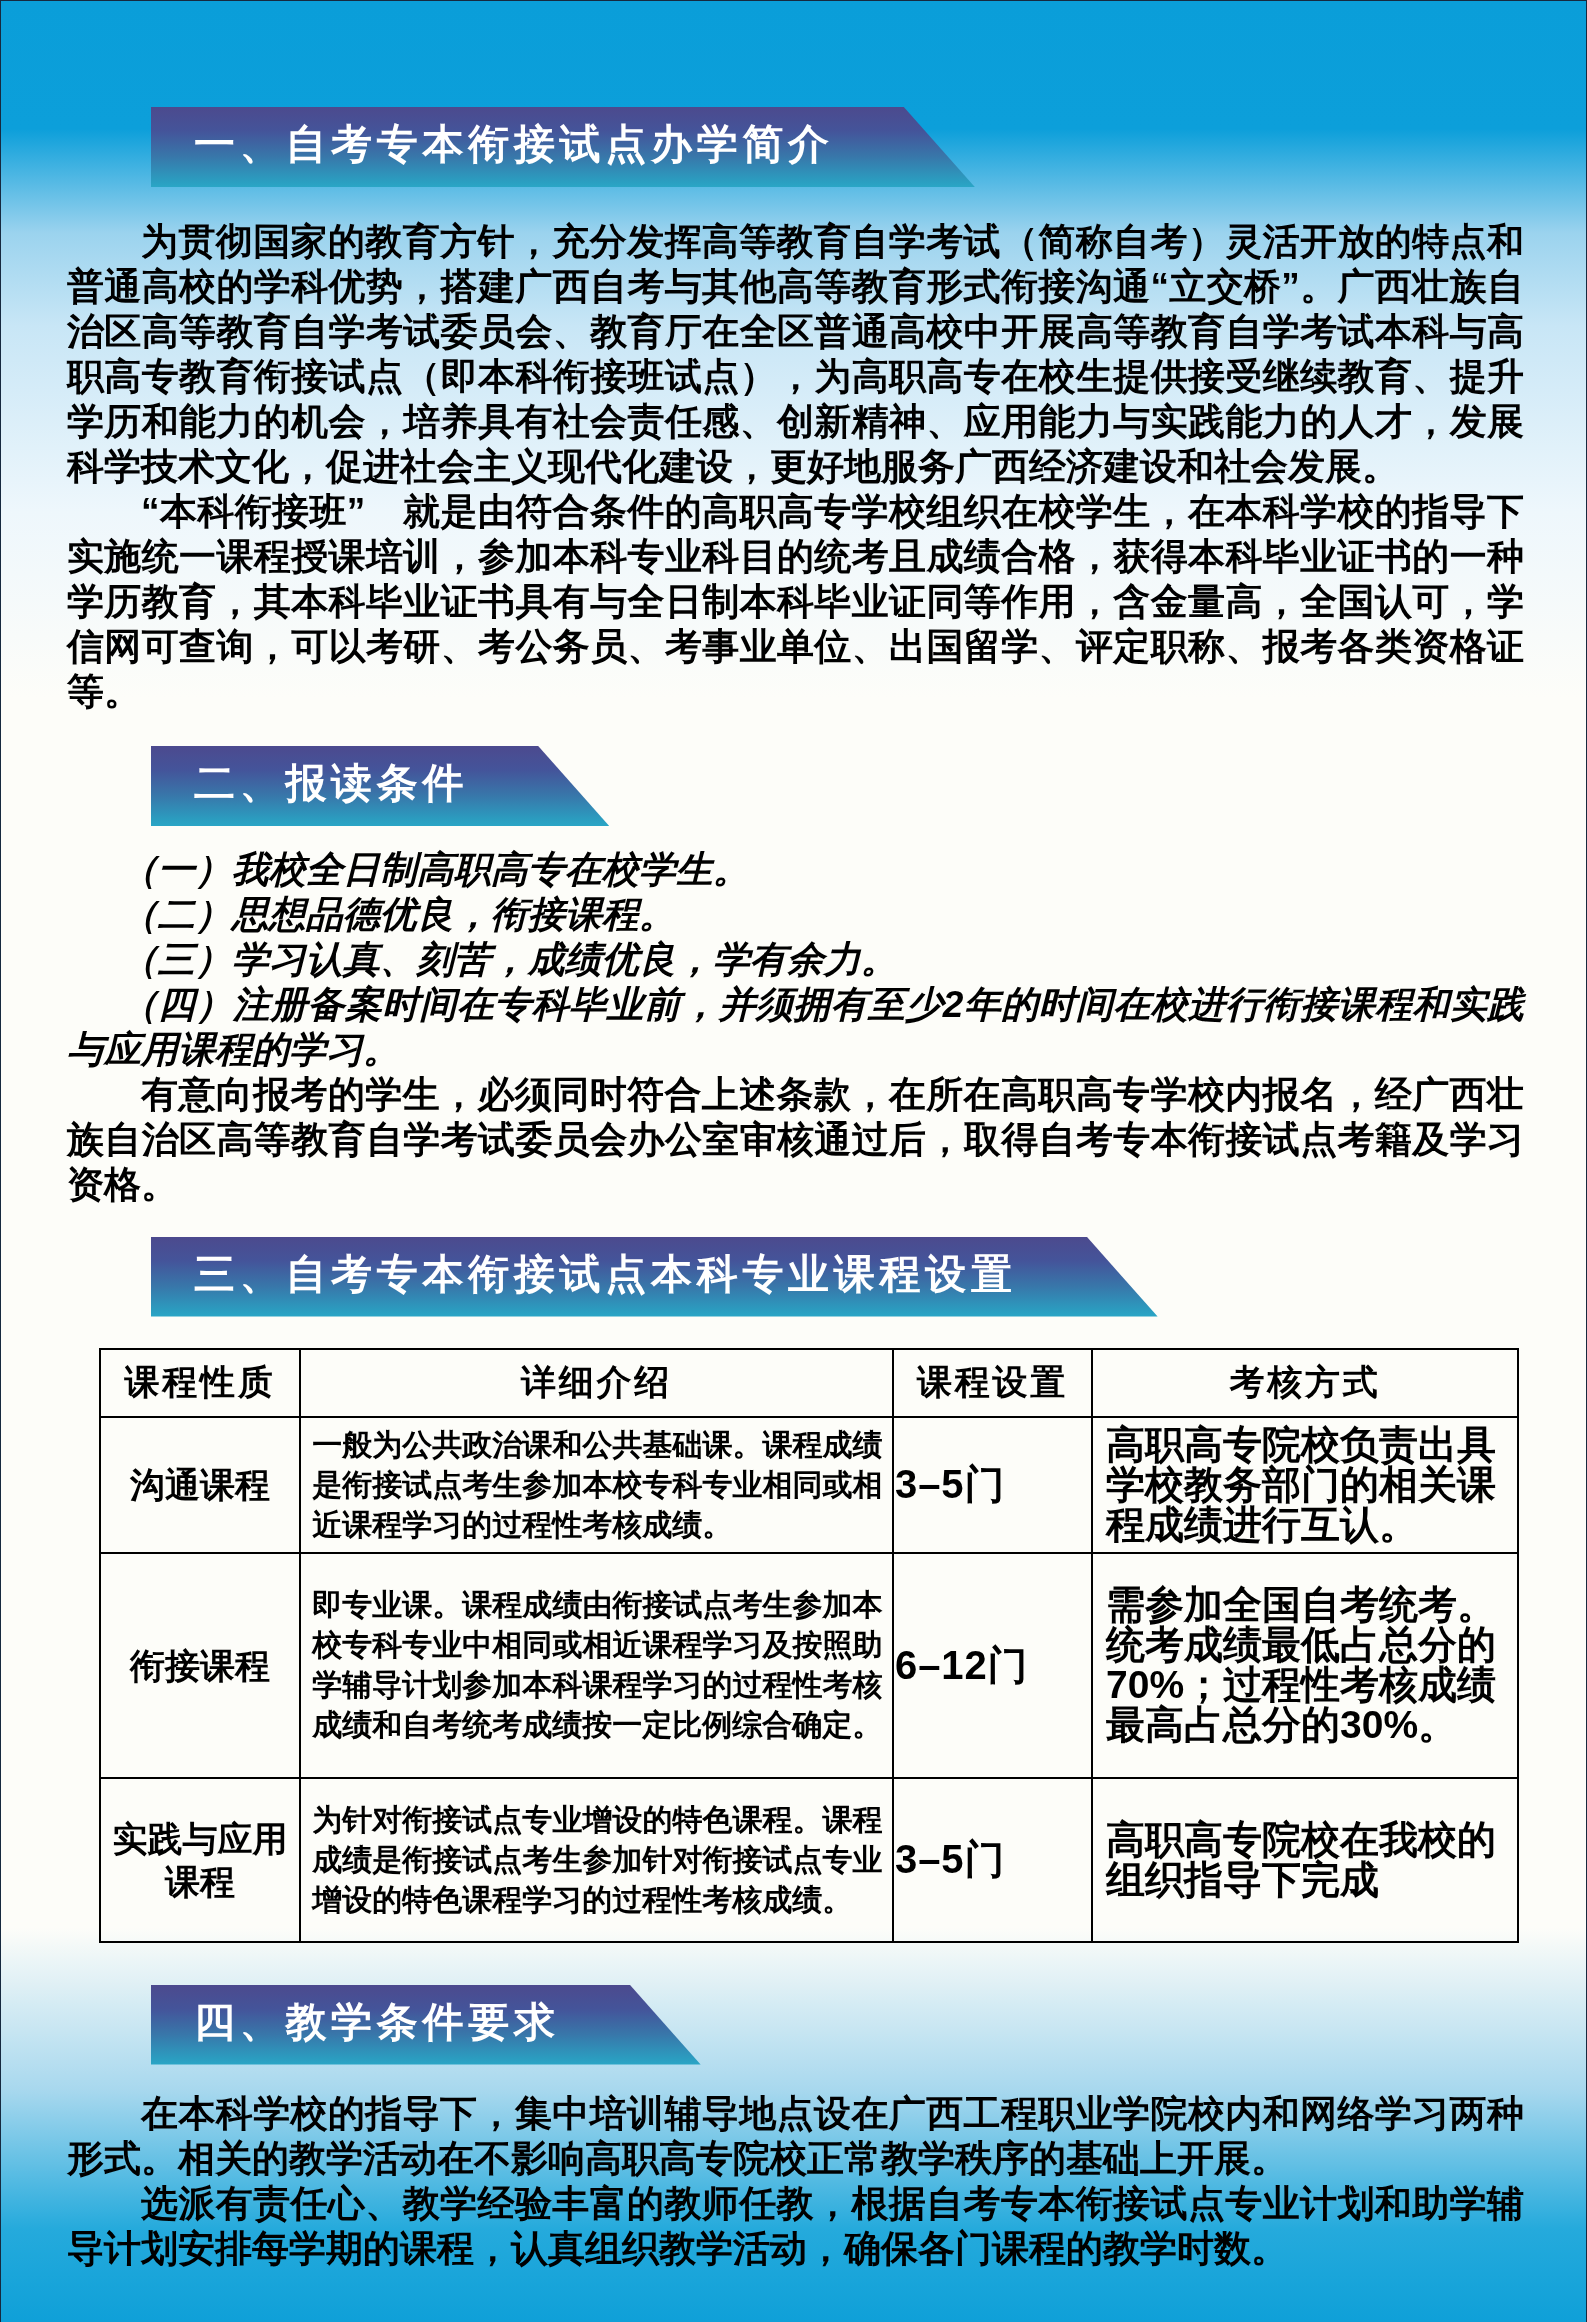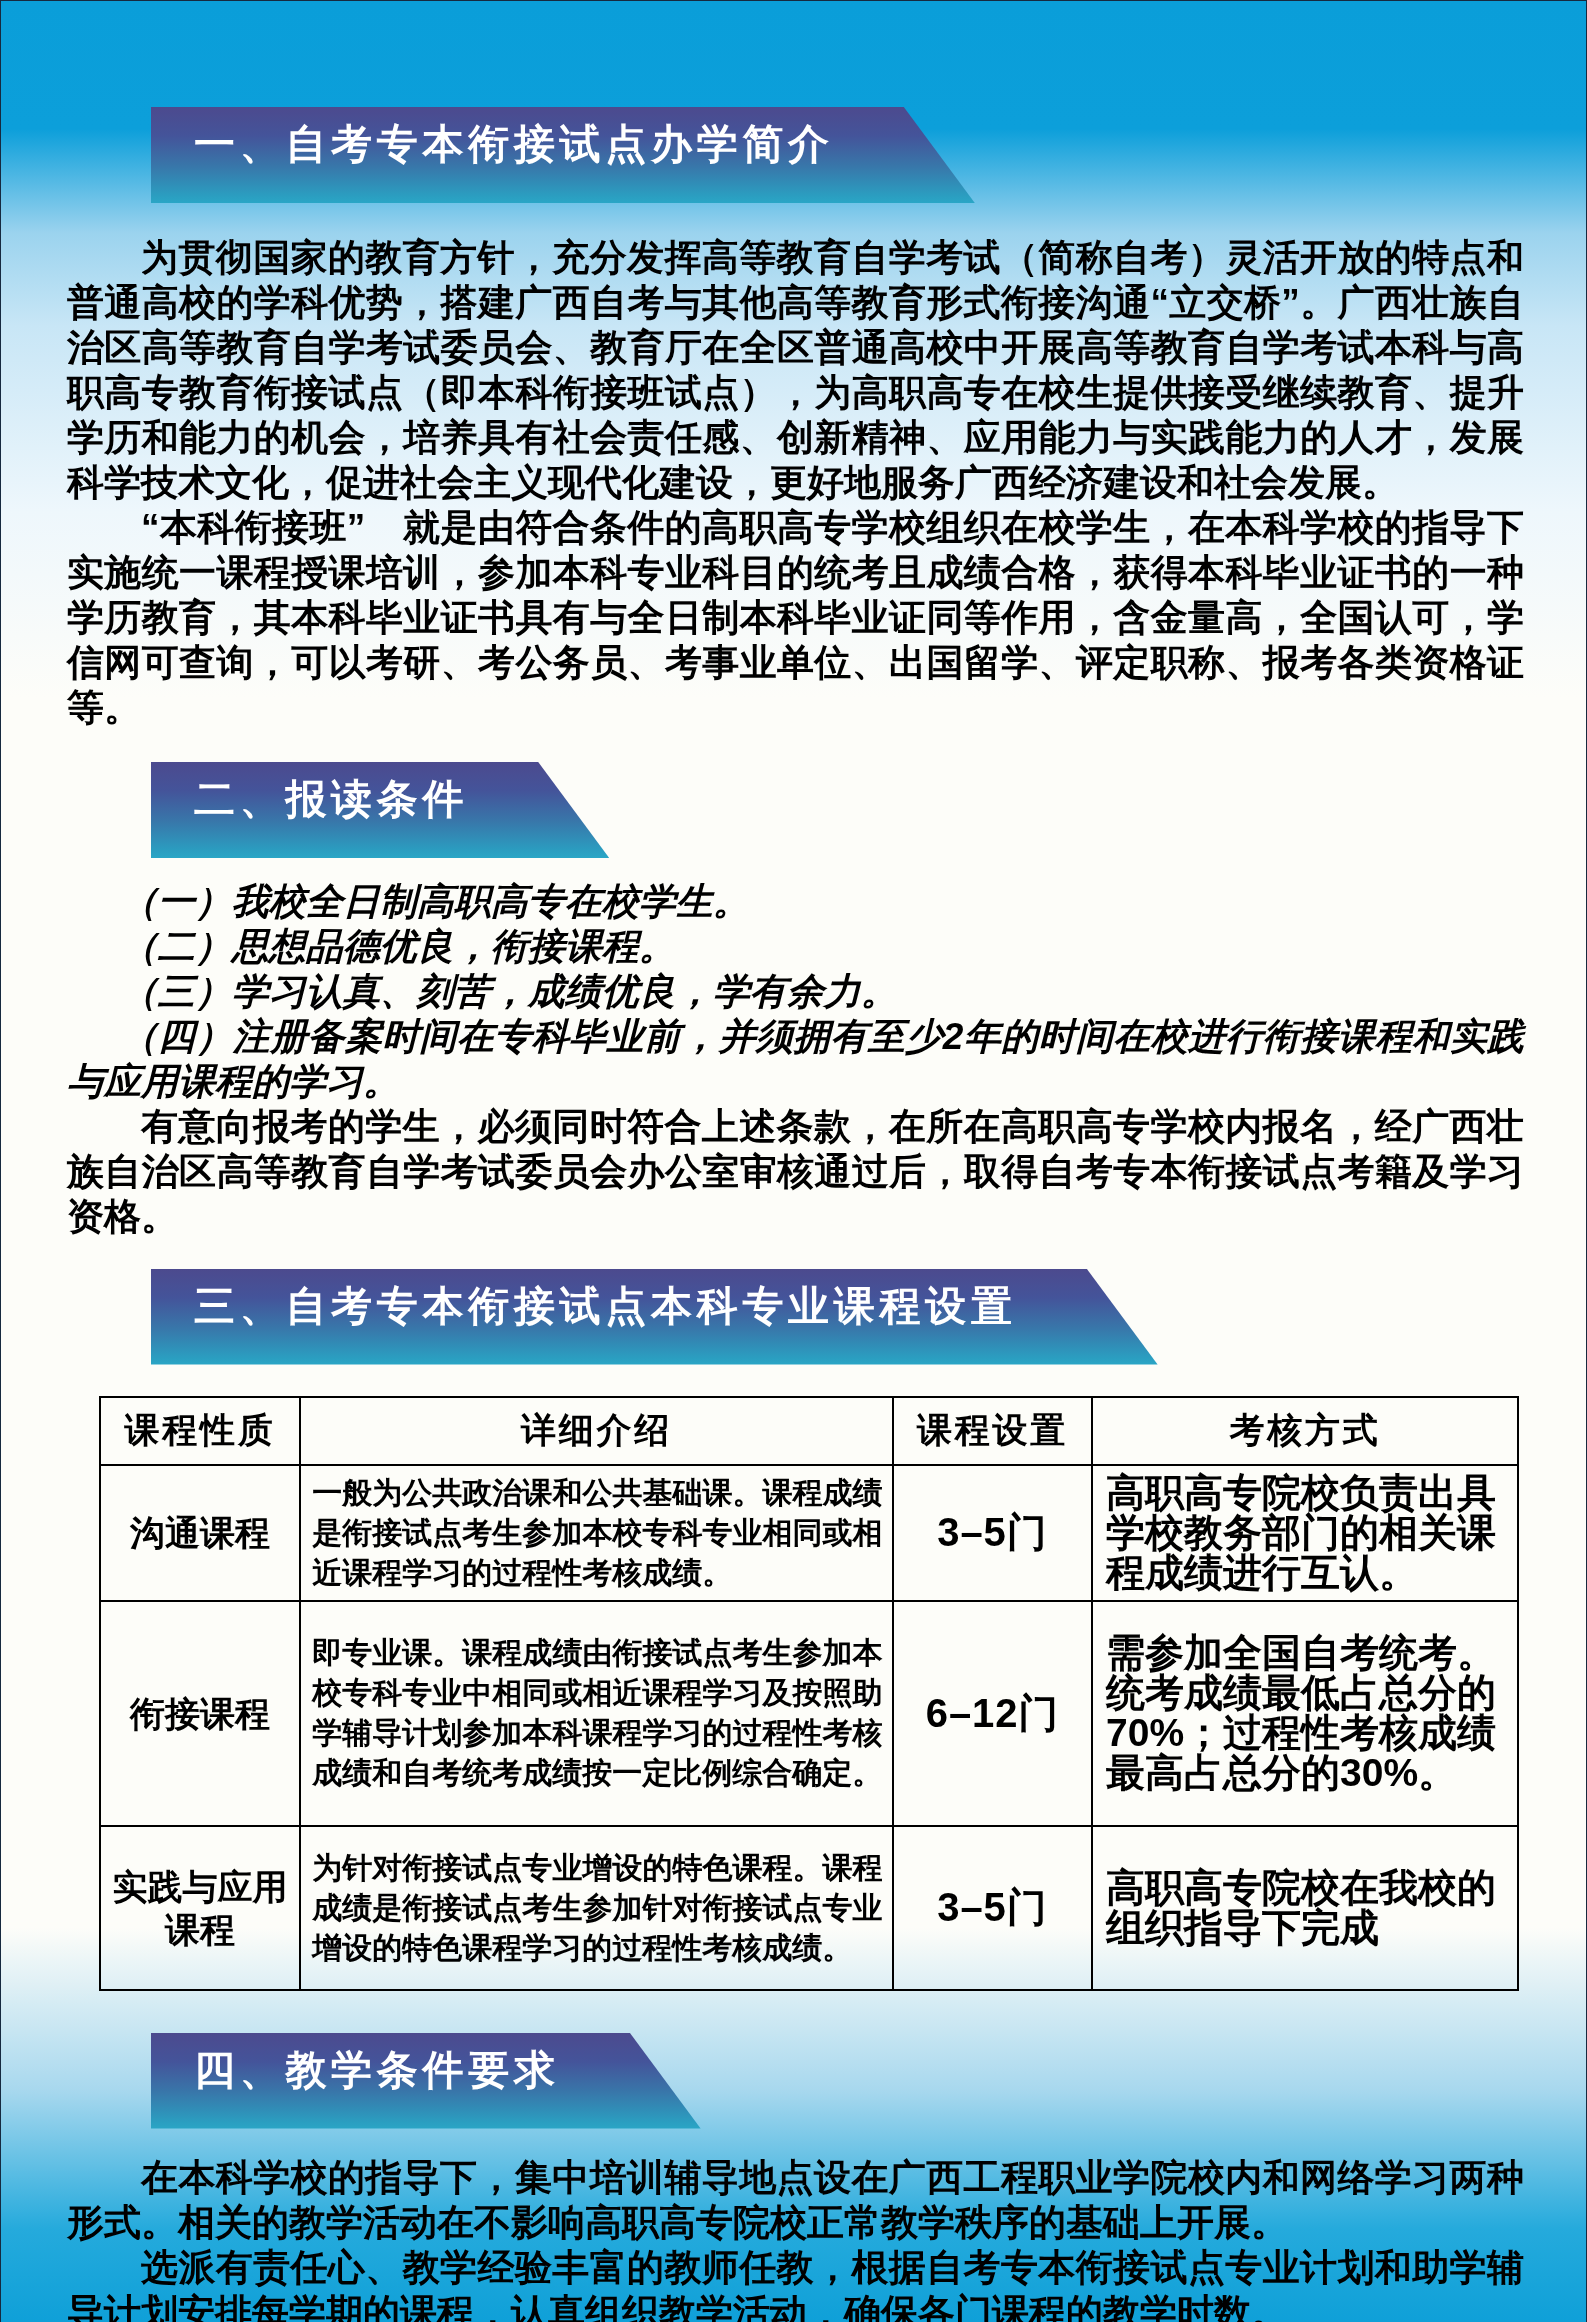--- a/index.html
+++ b/index.html
@@ -25,21 +25,21 @@
       #fdfdf9 30%,
       #fdfdf9 83%,
       #a8d8ee 90%,
       #25aadc 96%,
       #0fa0d8 100%);
   }
   .banner{
     position:relative;
     margin-left:150px;
     width:fit-content;
-    height:96px;
+    height:80px;
     line-height:75px;
     padding:0 141px 0 43px;
     color:#ffffff;
     font-size:41px;
     letter-spacing:4.7px;
     white-space:nowrap;
     clip-path:polygon(0 0, calc(100% - 71px) 0, 100% 100%, 0 100%);
     background:linear-gradient(180deg,#4c4a8e 0%,#44549a 30%,#3877aa 62%,#2b9dc0 92%,#2aa6c6 100%);
   }
   .body-text{
@@ -95,21 +95,21 @@
     line-height:43px;
   }
   td.detail{
     font-size:30px;
     line-height:40px;
     text-align:justify;
     padding:5.6px 9.4px 5.6px 11.2px;
   }
   td.count{
     font-size:40px;
-    text-align:center;
+    text-align:left;
     letter-spacing:0.9px;
     border-radius:11px;
   }
   td.assess{
     font-size:39px;
     line-height:40px;
     text-align:left;
     padding:5.6px 9.4px 5.6px 13px;
   }
 </style>

